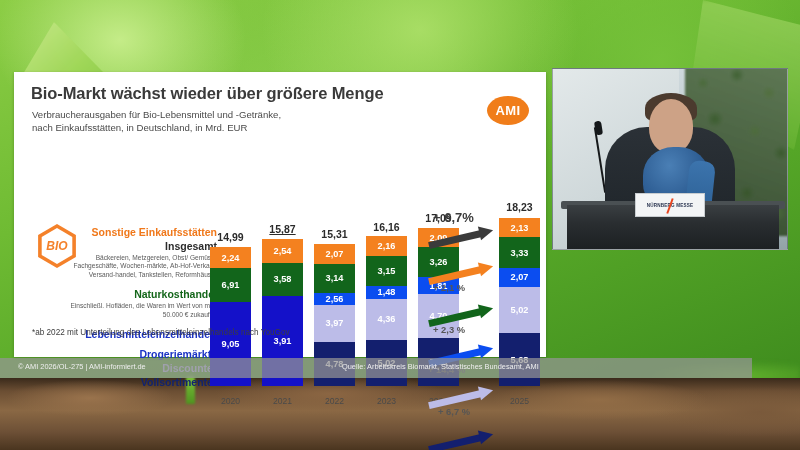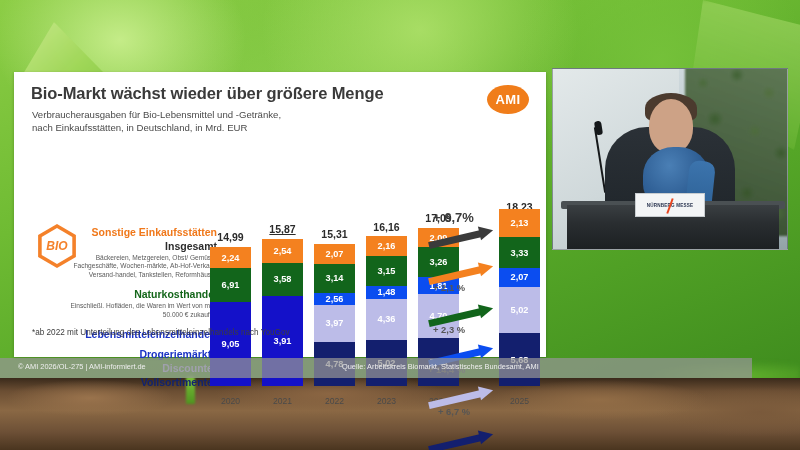--- a/index.html
+++ b/index.html
@@ -70,21 +70,21 @@
   .slide-title {
     position: absolute; left: 17px; top: 12px;
     font-size: 16.5px; font-weight: bold; color: #3a3a3a;
     letter-spacing: -.1px;
   }
   .slide-sub {
     position: absolute; left: 18px; top: 37px;
     font-size: 9.6px; color: #4a4a4a; line-height: 12.6px;
   }
   .ami-logo {
-    position: absolute; right: 17px; top: 13px;
+    position: absolute; right: 17px; top: 24px;
     width: 42px; height: 29px; border-radius: 50%;
     background: #f07d1a;
     color: #fff; font-weight: bold; font-size: 13px;
     display: flex; align-items: center; justify-content: center;
     letter-spacing: .4px;
   }
 
   
   .bio-hex {
     position: absolute; left: 22px; top: 152px; width: 42px; height: 44px;
@@ -346,21 +346,21 @@
             <div class="seg green" style="height: 30.155px;">3,26</div>
             <div class="seg blue" style="height: 16.7425px;">1,81</div>
             <div class="seg lav" style="height: 43.475px;">4,70</div>
             <div class="seg navy" style="height: 48.3775px;">5,23</div>
           </div>
         </div>
         <div class="xlabel" style="left: 208px;">2024</div>
         <div class="bar-col" style="left: 289px;">
           <div class="bar-total" style="bottom: 172.627px;">18,23</div>
           <div style="position: absolute; bottom: 0px; width: 100%;">
-            <div class="seg orange" style="height: 28px;">2,13</div>
+            <div class="seg orange" style="height: 19px;">2,13</div>
             <div class="seg green" style="height: 30.8025px;">3,33</div>
             <div class="seg blue" style="height: 19.1475px;">2,07</div>
             <div class="seg lav" style="height: 46.435px;">5,02</div>
             <div class="seg navy" style="height: 52.54px;">5,68</div>
           </div>
         </div>
         <div class="xlabel" style="left: 289px;">2025</div>
       </div>
 
     <div class="arrows" id="arrows">

